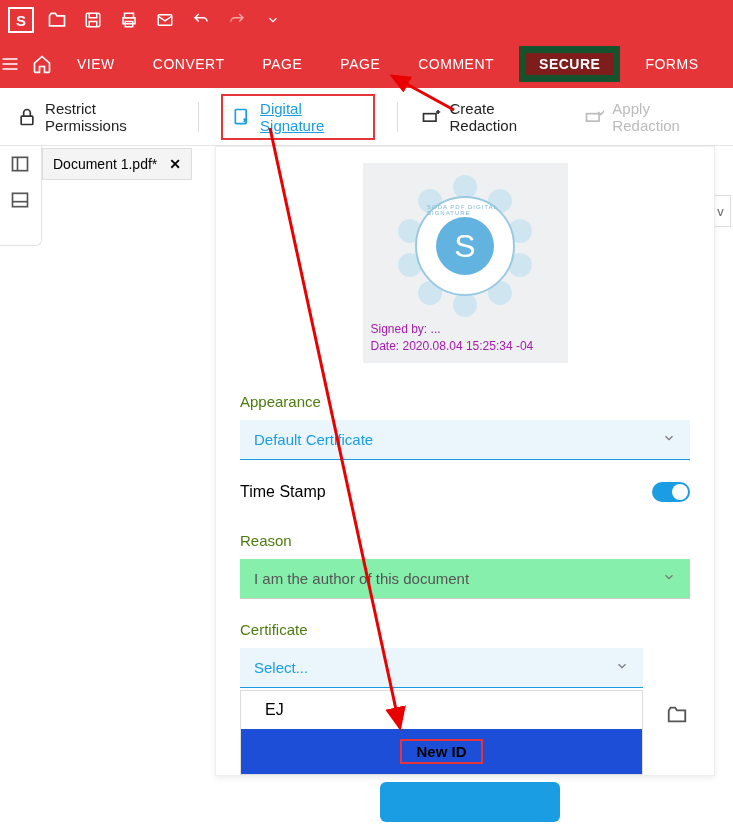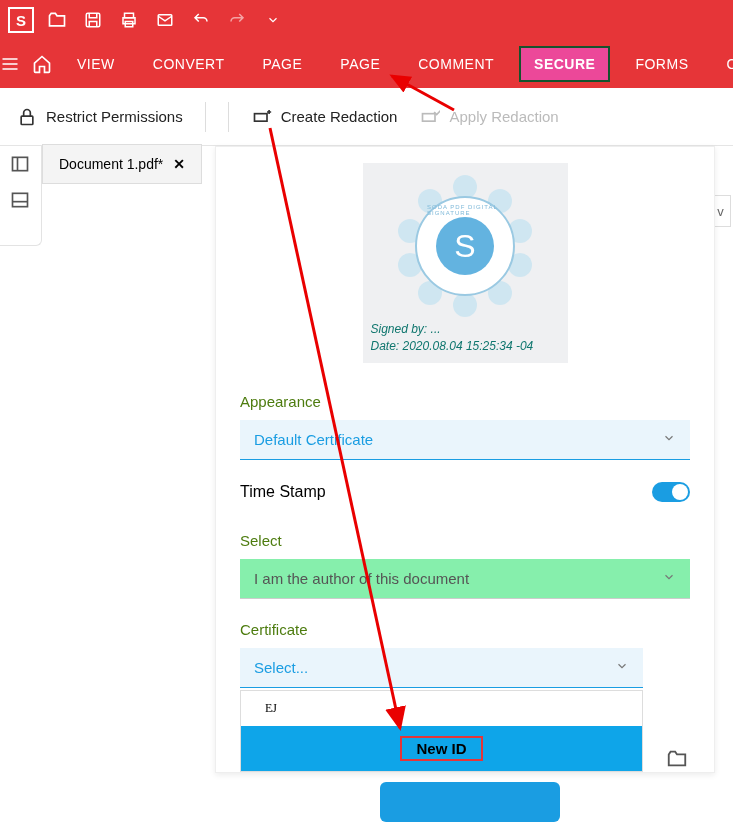--- a/index.html
+++ b/index.html
@@ -70,22 +70,22 @@
       color: #fff;
       font-size: 14px;
       padding: 0 13px;
       height: 48px;
       display: flex;
       align-items: center;
       cursor: pointer;
       letter-spacing: 0.5px;
     }
     .menu-item.active {
-      border: 2px solid #14532d;
-      background: #ec4899;
+      border: 7px solid #14532d;
+      background: #7f1d1d;
       height: 36px;
       font-weight: 600;
     }
     
     .toolbar {
       height: 58px;
       background: #fff;
       display: flex;
       align-items: center;
       padding: 0 16px;
@@ -151,25 +151,25 @@
       cursor: pointer;
     }
     .tab-strip {
       height: 36px;
       display: flex;
       align-items: center;
     }
     .doc-tab {
       background: #f4f4f4;
       border: 1px solid #ddd;
-      height: 40px;
+      height: 32px;
       min-width: 150px;
       display: flex;
       align-items: center;
-      padding: 0 16px;
+      padding: 0 10px;
       font-size: 14px;
       cursor: pointer;
       gap: 10px;
     }
     .tab-close {
       margin-left: auto;
       cursor: pointer;
       font-weight: bold;
     }
     
@@ -239,24 +239,23 @@
       font-weight: 300;
     }
     .seal-text {
       position: absolute;
       font-size: 6px;
       color: #7fb9d9;
       letter-spacing: 1px;
     }
     .sig-meta {
       font-size: 12px;
-      color: #0f766e;
+      color: #a21caf;
       margin-top: auto;
       line-height: 1.4;
-      font-style: italic;
     }
     .field-label {
       font-size: 15px;
       color: #4d7c0f;
       margin-bottom: 10px;
       font-weight: 500;
     }
     .dropdown {
       background: #eaf5fc;
       border-bottom: 1px solid #1a9de2;
@@ -298,21 +297,21 @@
       position: absolute;
       right: 2px;
       top: 2px;
       width: 16px;
       height: 16px;
       background: #fff;
       border-radius: 50%;
     }
     .cert-row {
       display: flex;
-      align-items: flex-end;
+      align-items: center;
       gap: 23px;
     }
     .cert-dropdown {
       flex: 1;
       position: relative;
     }
     .cert-input {
       background: #eaf5fc;
       border: none;
       border-bottom: 1px solid #1a9de2;
@@ -324,26 +323,25 @@
       font-size: 15px;
       cursor: pointer;
     }
     .cert-options {
       border: 1px solid #ddd;
       background: #fff;
       margin-top: 2px;
     }
     .cert-opt {
       padding: 10px 24px;
-      font-size: 12px;
-      cursor: pointer;
-      font-family: Liberation Serif, serif;
+      font-size: 16px;
+      cursor: pointer;
     }
     .cert-newid {
-      background: #0ea5e9;
+      background: #1d4ed8;
       text-align: center;
       padding: 10px;
       font-size: 15px;
       font-weight: 600;
       cursor: pointer;
       position: relative;
     }
     .newid-hl {
       display: inline-block;
       border: 2px solid #e63538;
@@ -462,20 +460,29 @@
   <div class="tool-group">
     <span class="tool-icon">
       <svg width="20" height="20" viewBox="0 0 24 24" fill="none" stroke="#333" stroke-width="2">
           <rect x="5" y="11" width="14" height="10" rx="1"></rect>
           <path d="M8 11V7a4 4 0 118 0v4"></path>
         </svg>
     </span>
     <span class="tool-label">Restrict Permissions</span>
   </div>
   <div class="tool-sep"></div>
+  <div class="tool-group highlighted">
+    <span class="tool-icon">
+      <svg width="20" height="20" viewBox="0 0 24 24" fill="none" stroke="#1a9de2" stroke-width="2">
+          <rect x="4" y="3" width="13" height="17" rx="1"></rect>
+          <path d="M14 14l4 4M18 14l-4 4"></path>
+        </svg>
+    </span>
+    <span class="tool-label">Digital Signature</span>
+  </div>
   <div class="tool-sep"></div>
   <div class="tool-group">
     <span class="tool-icon">
       <svg width="20" height="20" viewBox="0 0 24 24" fill="none" stroke="#333" stroke-width="2">
           <rect x="3" y="8" width="15" height="9"></rect>
           <path d="M18 6h5M20.5 3.5v5"></path>
         </svg>
     </span>
     <span class="tool-label">Create Redaction</span>
   </div>
@@ -548,21 +555,21 @@
           <path d="M6 9l6 6 6-6"></path>
         </svg>
     </span>
   </div>
 
   <div class="toggle-row">
     <span>Time Stamp</span>
     <div class="toggle"></div>
   </div>
 
-  <div class="field-label">Select</div>
+  <div class="field-label">Reason</div>
   <div class="dropdown plain">
     <span>I am the author of this document</span>
     <span class="chev">
       <svg width="14" height="14" viewBox="0 0 24 24" fill="none" stroke="#777" stroke-width="2">
           <path d="M6 9l6 6 6-6"></path>
         </svg>
     </span>
   </div>
 
   <div class="field-label">Certificate</div>

